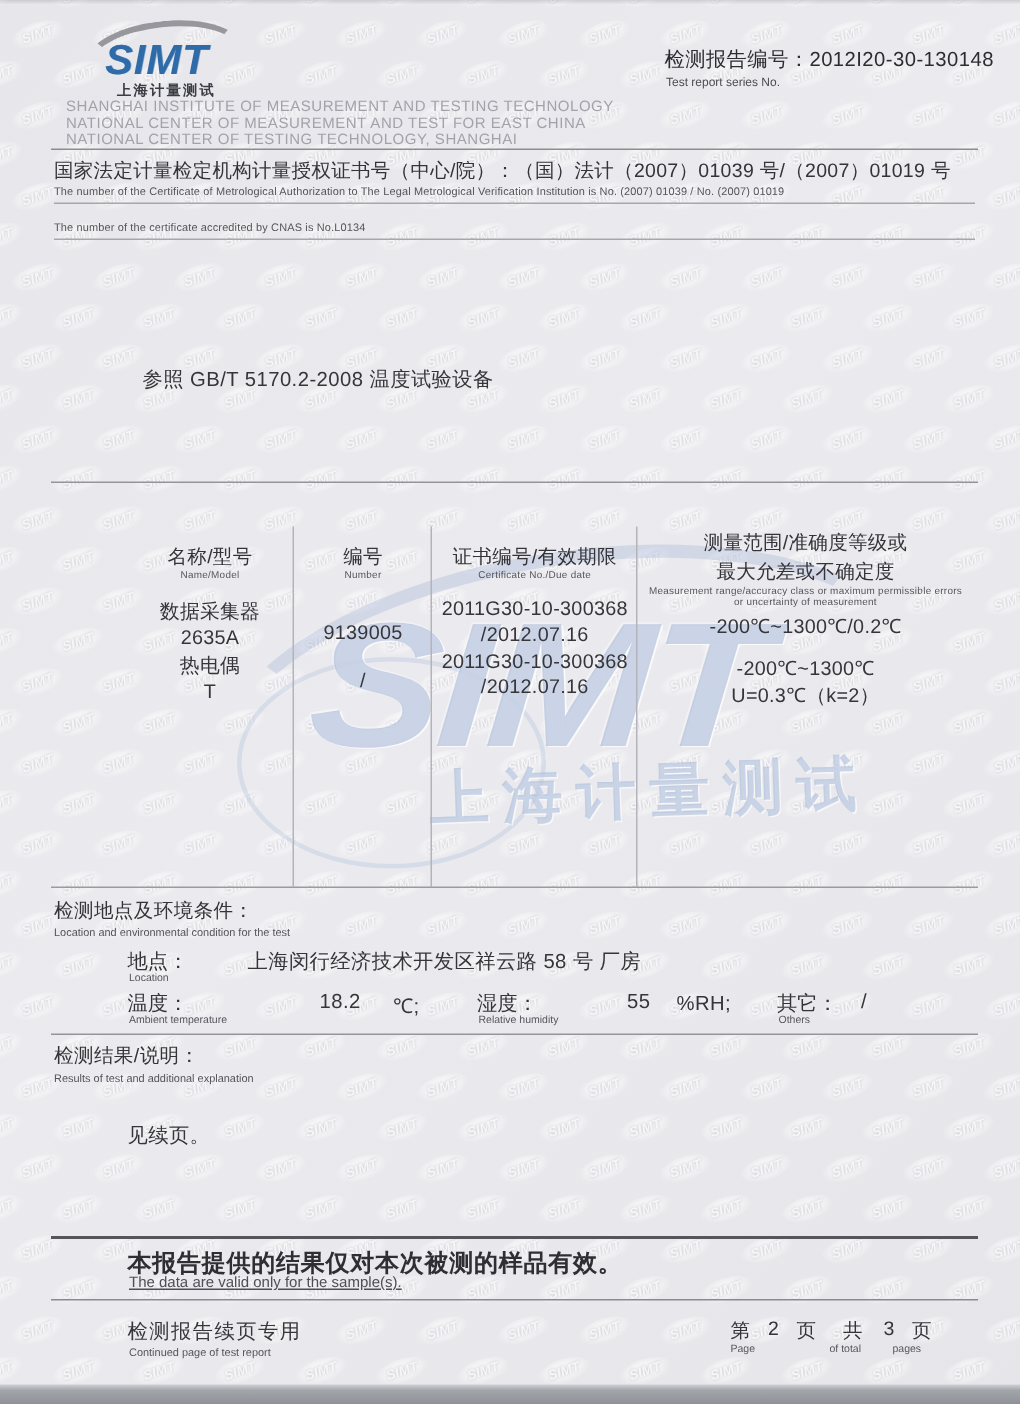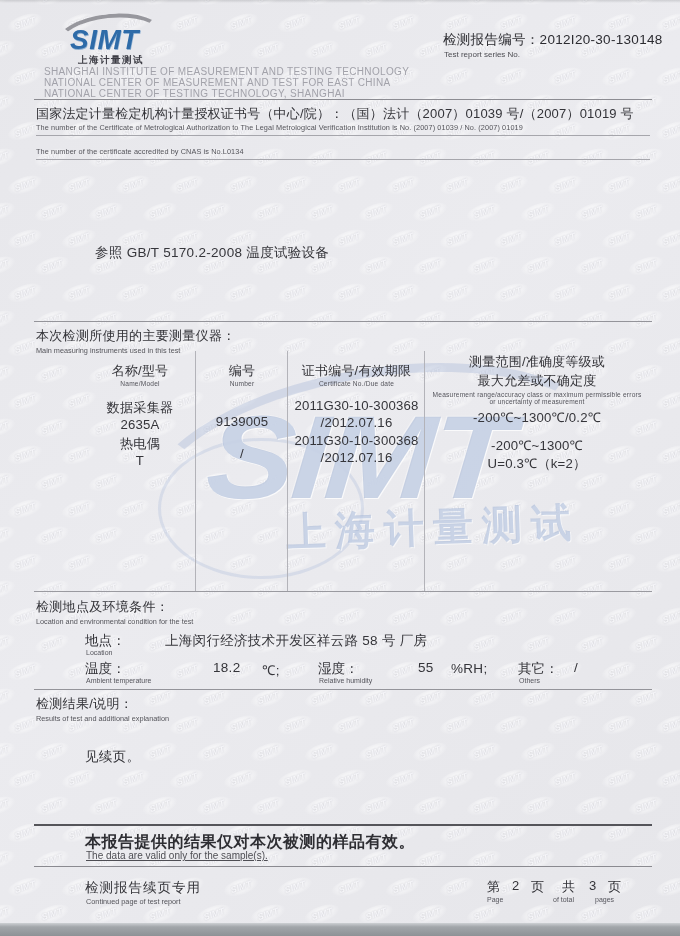--- a/index.html
+++ b/index.html
@@ -587,24 +587,20 @@
       <div class="cert-zh">国家法定计量检定机构计量授权证书号（中心/院）：（国）法计（2007）01039 号/（2007）01019 号</div>
       <div class="cert-en">The number of the Certificate of Metrological Authorization to The Legal Metrological Verification Institution is No. (2007) 01039 / No. (2007) 01019</div>
     </div>
     <div class="cert-row" style="top:146px">
       <div class="cert-en">The number of the certificate accredited by CNAS is No.L0134</div>
     </div>
 
     <div class="abs body-val" style="left:95px;top:244px">参照 GB/T 5170.2-2008  温度试验设备</div>
 
     <div class="hline" style="top:321px;border-top-color:#94949a;"></div>
-    <div class="abs" style="left:36px;top:327px">
-      <div class="sec-title-zh">本次检测所使用的主要测量仪器：</div>
-      <div class="sec-title-en">Main measuring instruments used in this test</div>
-    </div>
 
     <div class="tbl">
 
       <div class="tcol" style="left:0;width:110px">
         <div class="tcell thead-zh" style="top:11px">名称/型号</div>
         <div class="tcell thead-en" style="top:29px">Name/Model</div>
         <div class="tcell" style="top:48px">数据采集器</div>
         <div class="tcell" style="top:66px">2635A</div>
         <div class="tcell" style="top:84px">热电偶</div>
         <div class="tcell" style="top:102px">T</div>

